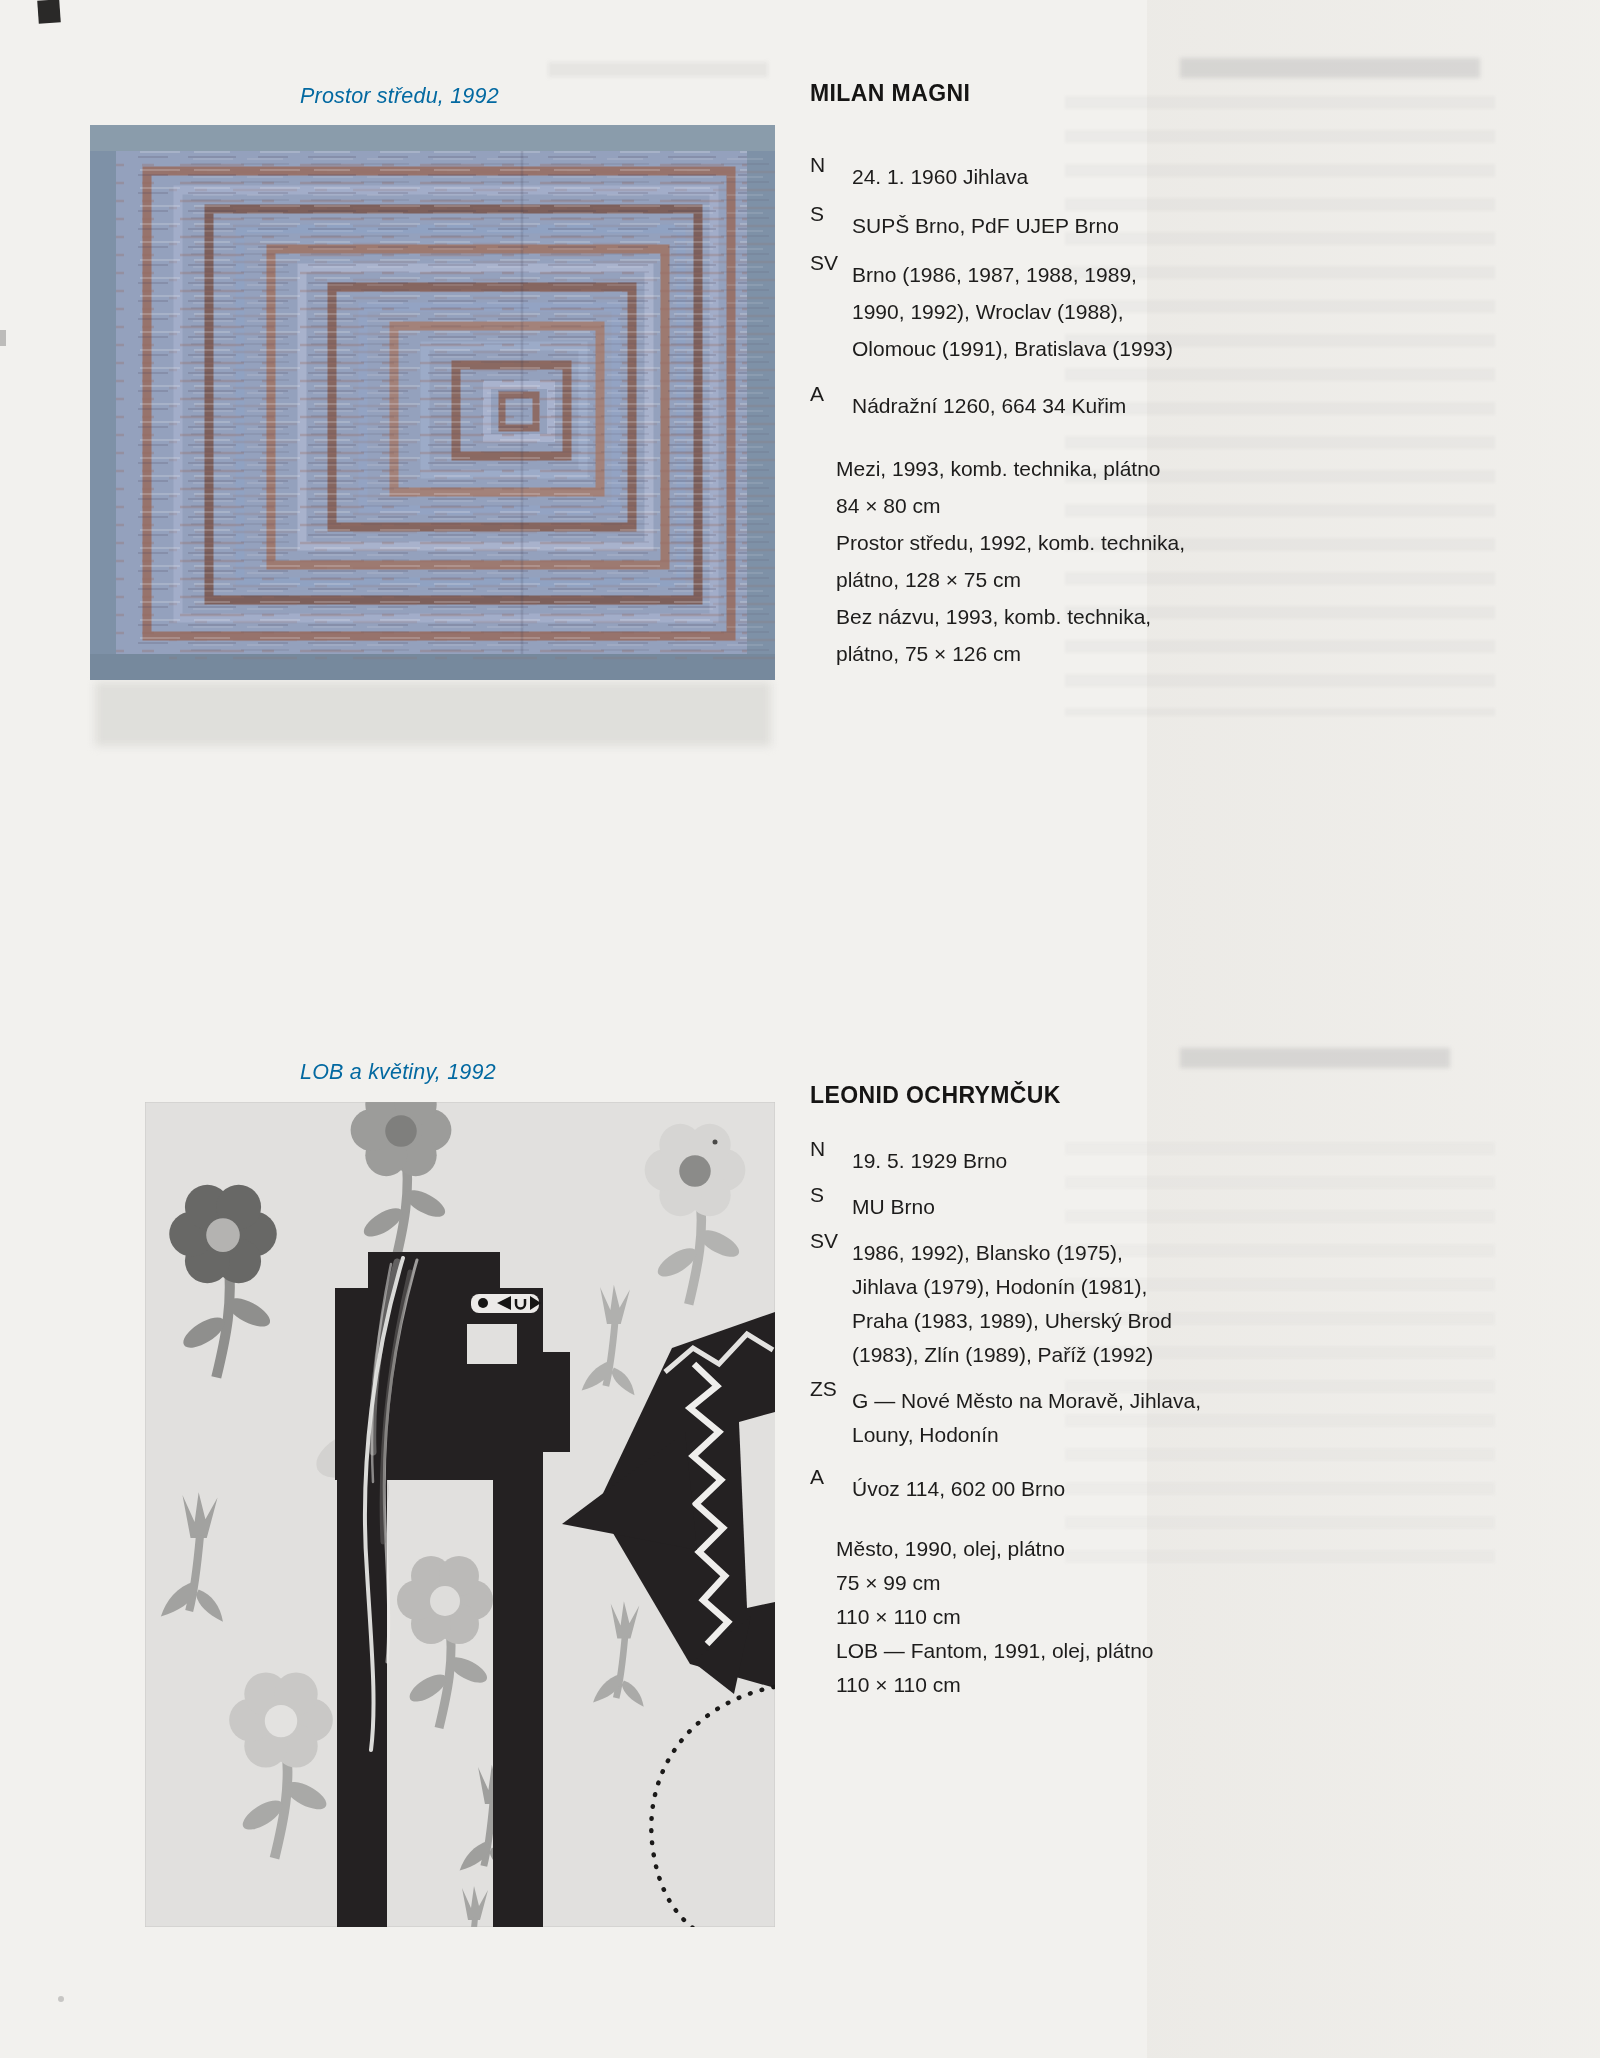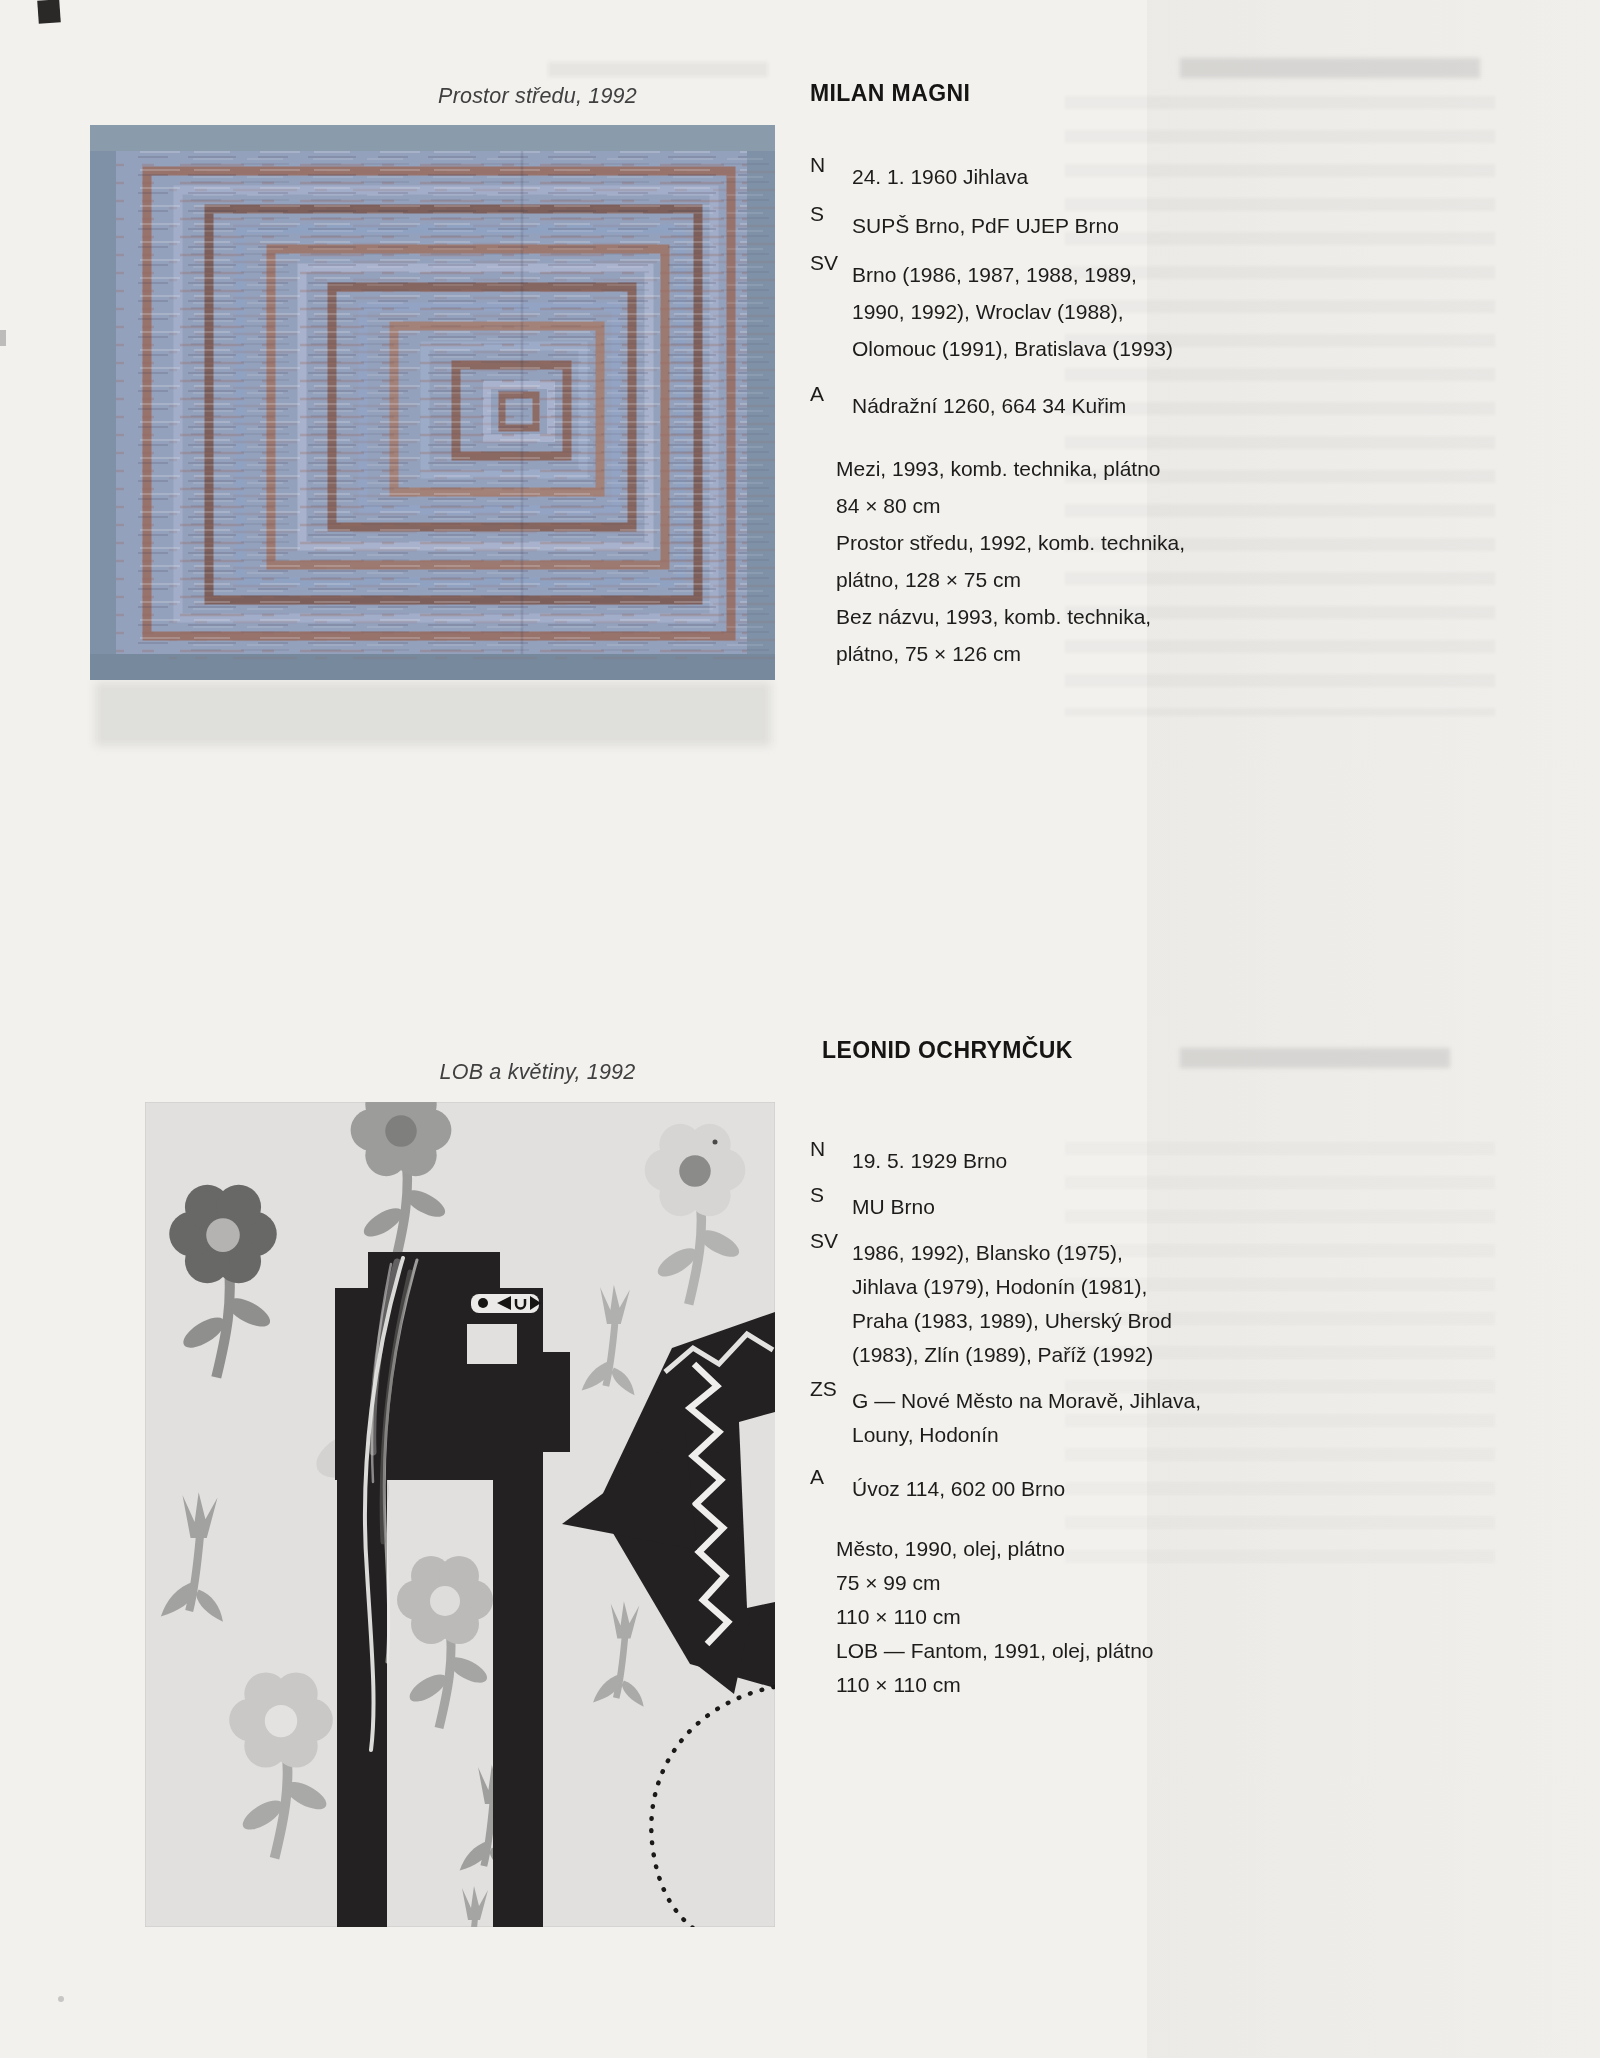--- a/index.html
+++ b/index.html
@@ -7,31 +7,31 @@
     width:1600px;height:2058px;position:relative;
     background:#f2f1ee;
     font-family:"Liberation Sans","DejaVu Sans",sans-serif;
     color:#1d1c1b;overflow:hidden;
     -webkit-font-smoothing:antialiased;
   }
   .page{position:absolute;inset:0;}
   
   .caption{
     position:absolute;font-style:italic;font-size:21.5px;
-    text-align:center;color:#404040;letter-spacing:.2px;white-space:nowrap;
+    text-align:left;color:#0369a1;letter-spacing:.2px;white-space:nowrap;
   }
   .caption1{left:300px;top:84px;width:475px;}
   .caption2{left:300px;top:1060px;width:475px;}
   
   .artist{
     position:absolute;left:810px;font-weight:bold;font-size:23px;
     letter-spacing:.4px;color:#161514;white-space:nowrap;
   }
   .artist1{top:80px;}
-  .artist2{top:1037px;margin-left:12px;}
+  .artist2{top:1082px;}
   
   .col{position:absolute;left:810px;width:600px;font-size:21px;color:#1d1c1b;}
   .col1{top:146px;line-height:37px;}
   .col2{top:1132px;line-height:34px;}
   .bio-row{display:flex;}
   .bio-row.gap{margin-top:8px;}
   .bio-label{width:42px;flex:none;}
   .bio-lines{flex:1;margin-top:12px;}
   .bio-line,.work-line{white-space:nowrap;}
   .works{margin-top:26px;margin-left:26px;}

